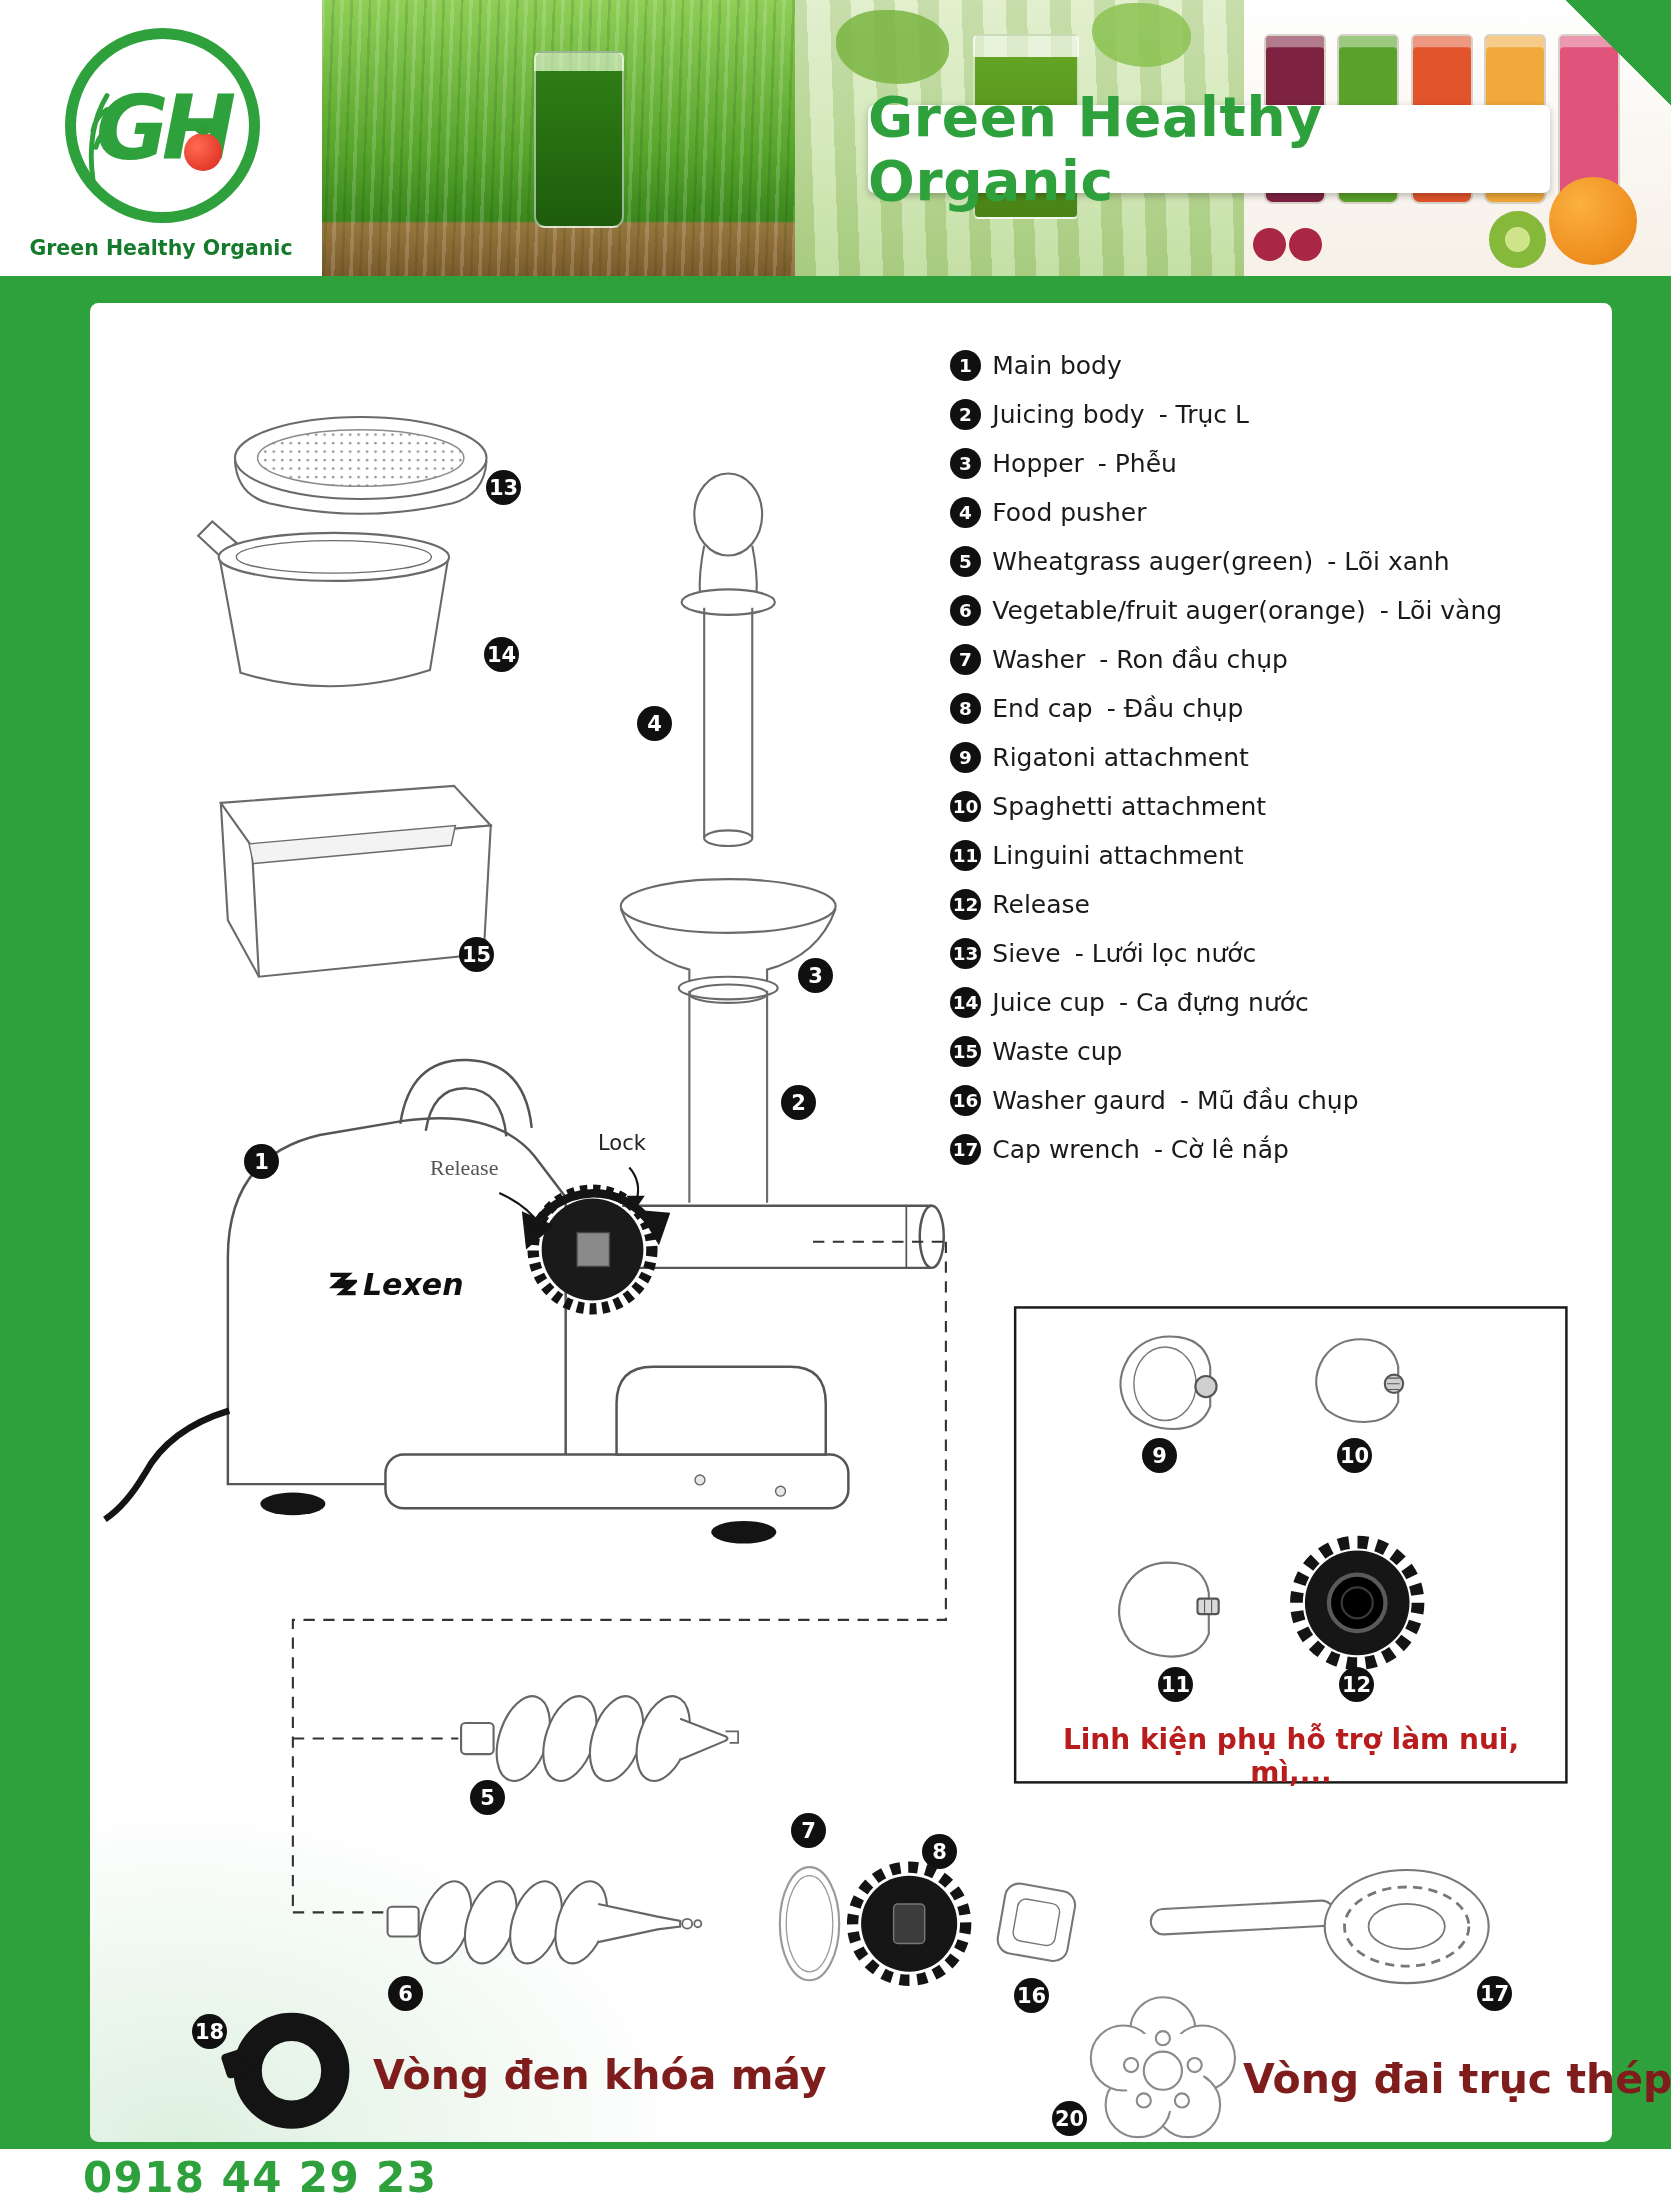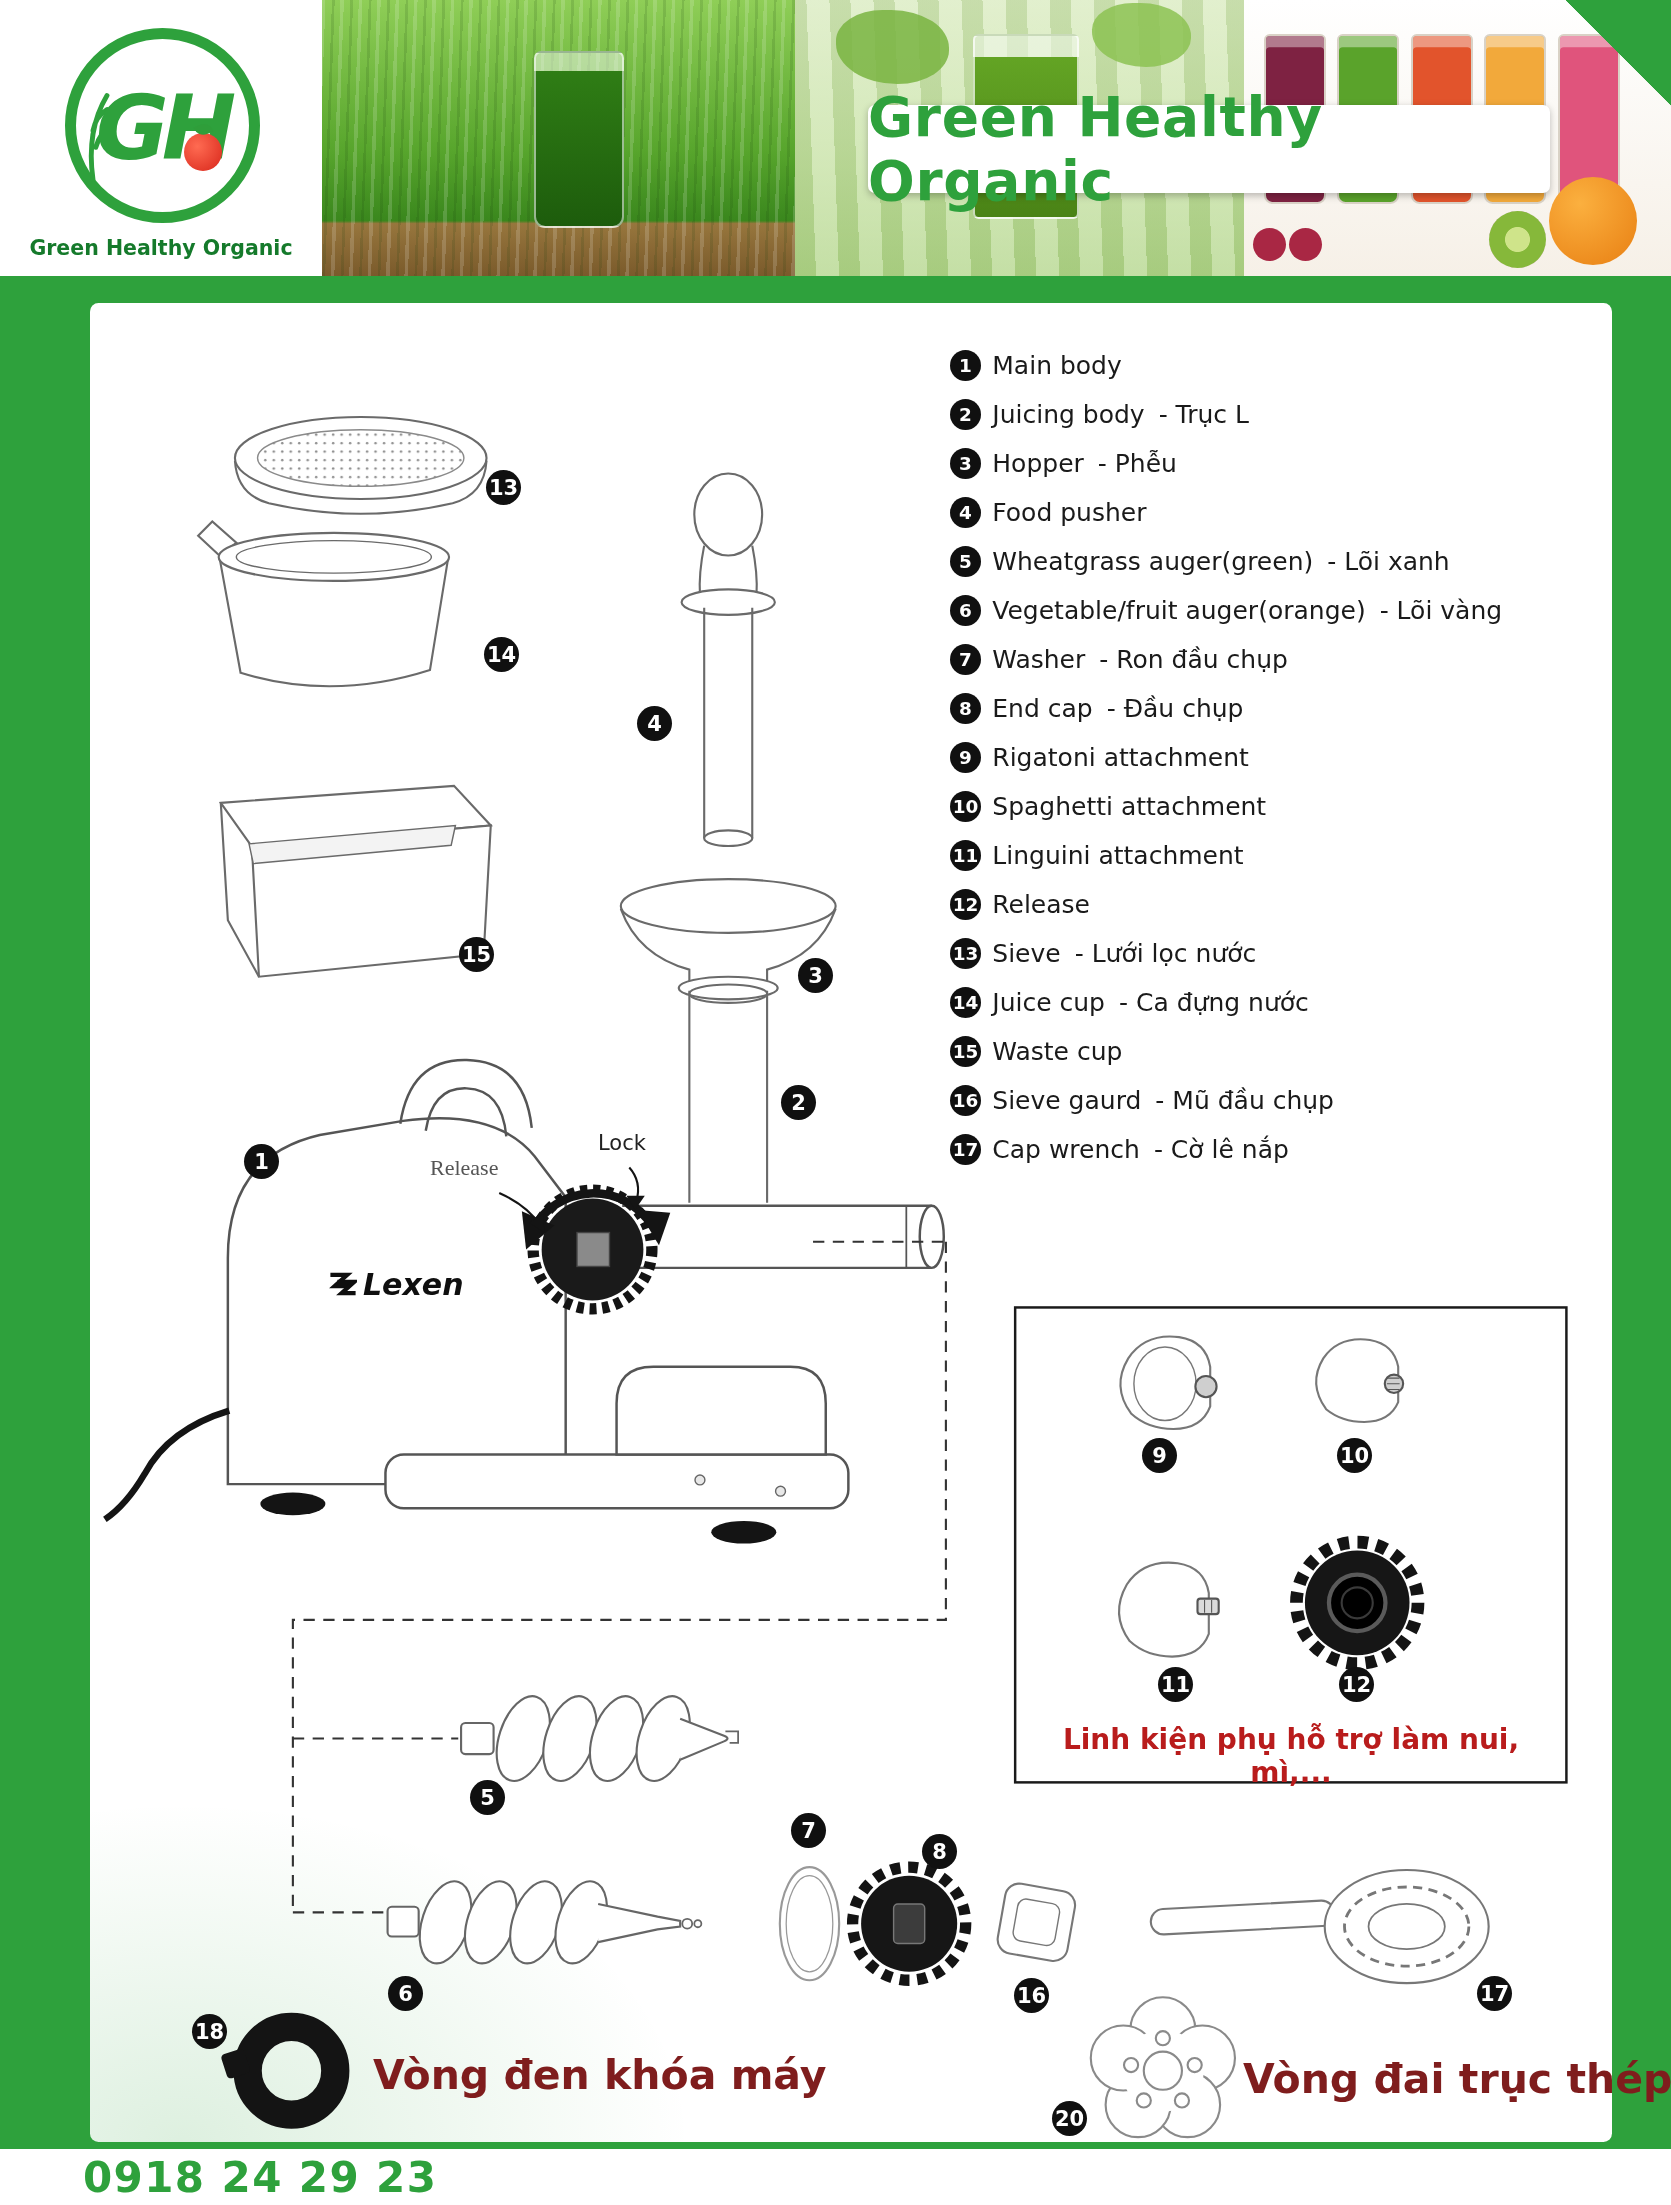--- a/index.html
+++ b/index.html
@@ -418,21 +418,21 @@
         <span class="pl-en">Juice cup</span>
         <span class="pl-vi">- Ca đựng nước</span>
       </div>
     <div class="pl-row">
         <span class="co-sm">15</span>
         <span class="pl-en">Waste cup</span>
         <span class="pl-vi"></span>
       </div>
     <div class="pl-row">
         <span class="co-sm">16</span>
-        <span class="pl-en">Sieve gaurd</span>
+        <span class="pl-en">Washer gaurd</span>
         <span class="pl-vi">- Mũ đầu chụp</span>
       </div>
     <div class="pl-row">
         <span class="co-sm">17</span>
         <span class="pl-en">Cap wrench</span>
         <span class="pl-vi">- Cờ lê nắp</span>
       </div>
   </div>
 
   <div class="lexen">
@@ -442,17 +442,17 @@
     </svg>
     <span>Lexen</span>
   </div>
   <div class="lbl-lock">Lock</div>
   <div class="lbl-release">Release</div>
   <div class="inset-caption">Linh kiện phụ hỗ trợ làm nui, mì,...</div>
   <div class="ring-label rl-18">Vòng đen khóa máy</div>
   <div class="ring-label rl-19">Vòng đai trục thép</div>
 
   <div class="footer">
-    <div class="footer-left">0918 24 29 23</div>
+    <div class="footer-left">0918 44 29 23</div>
   </div>
 
 </div>
 
 
 </body></html>

